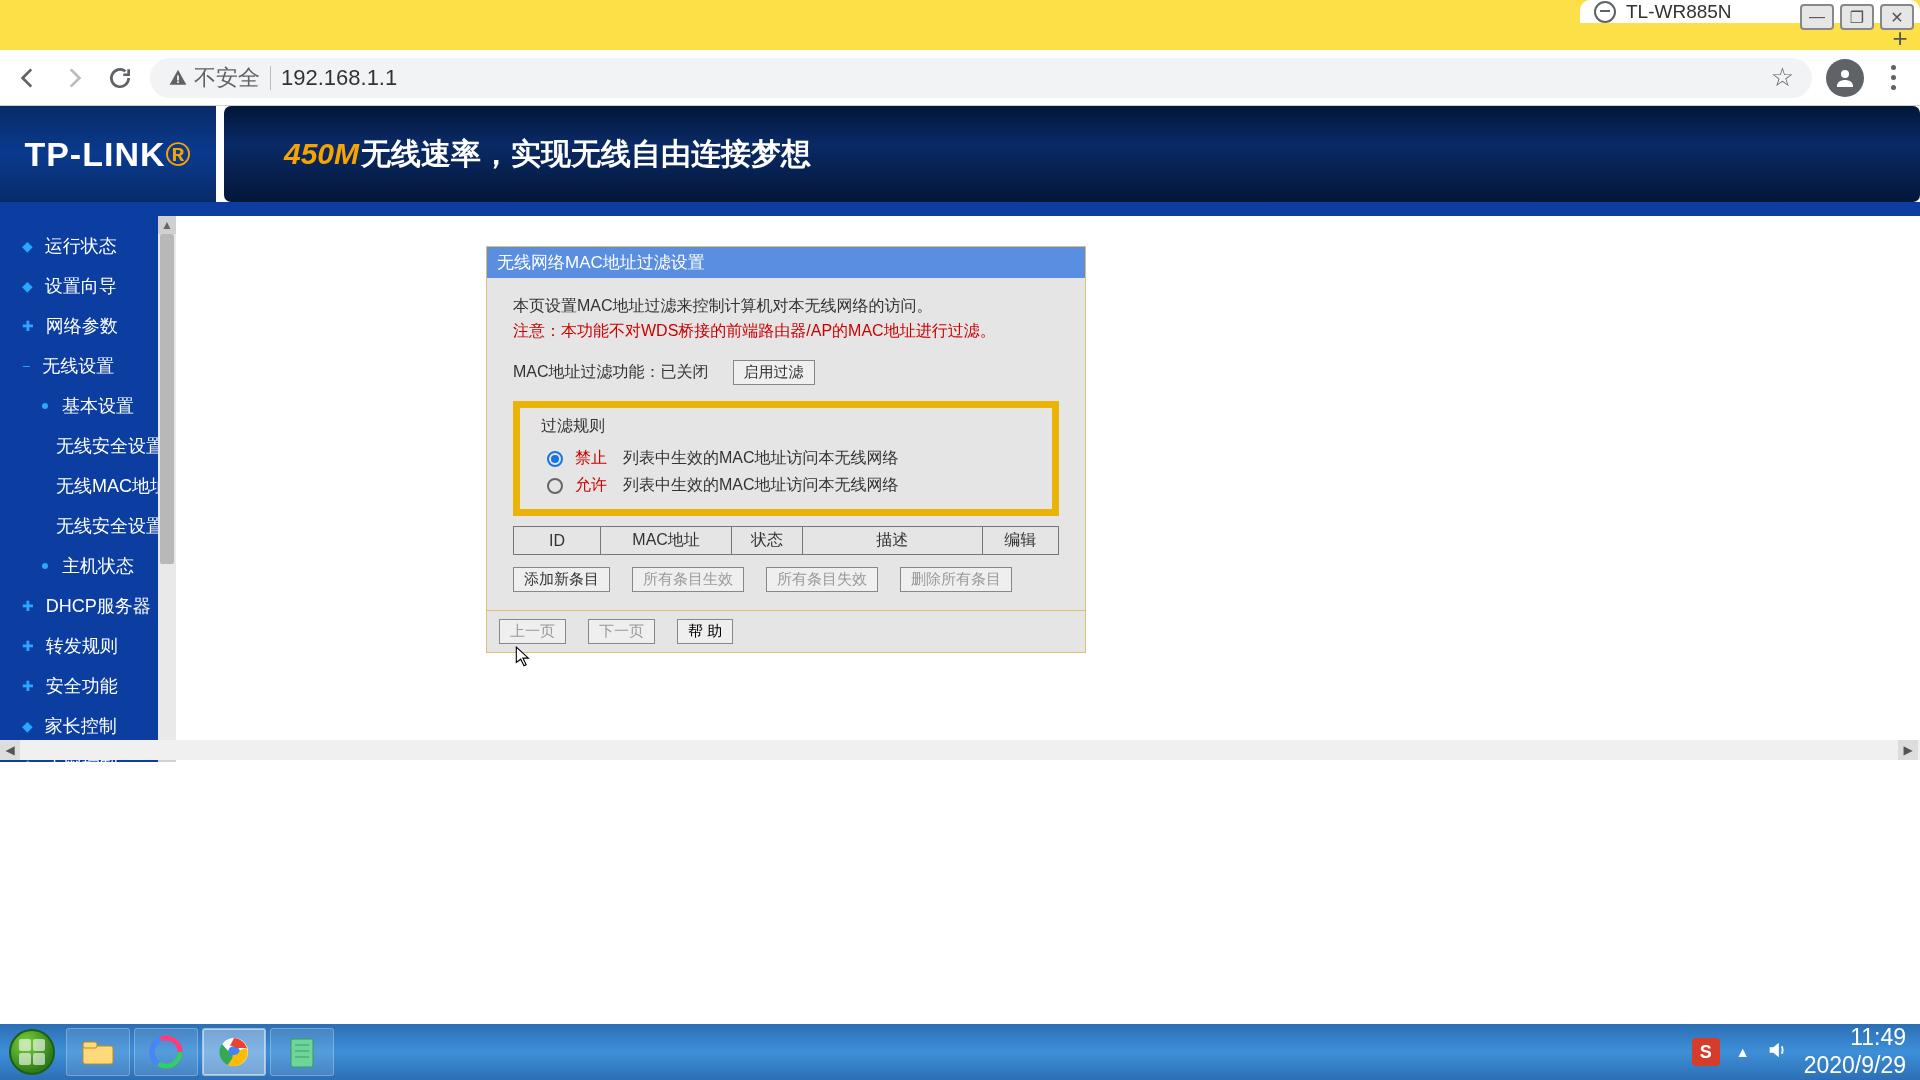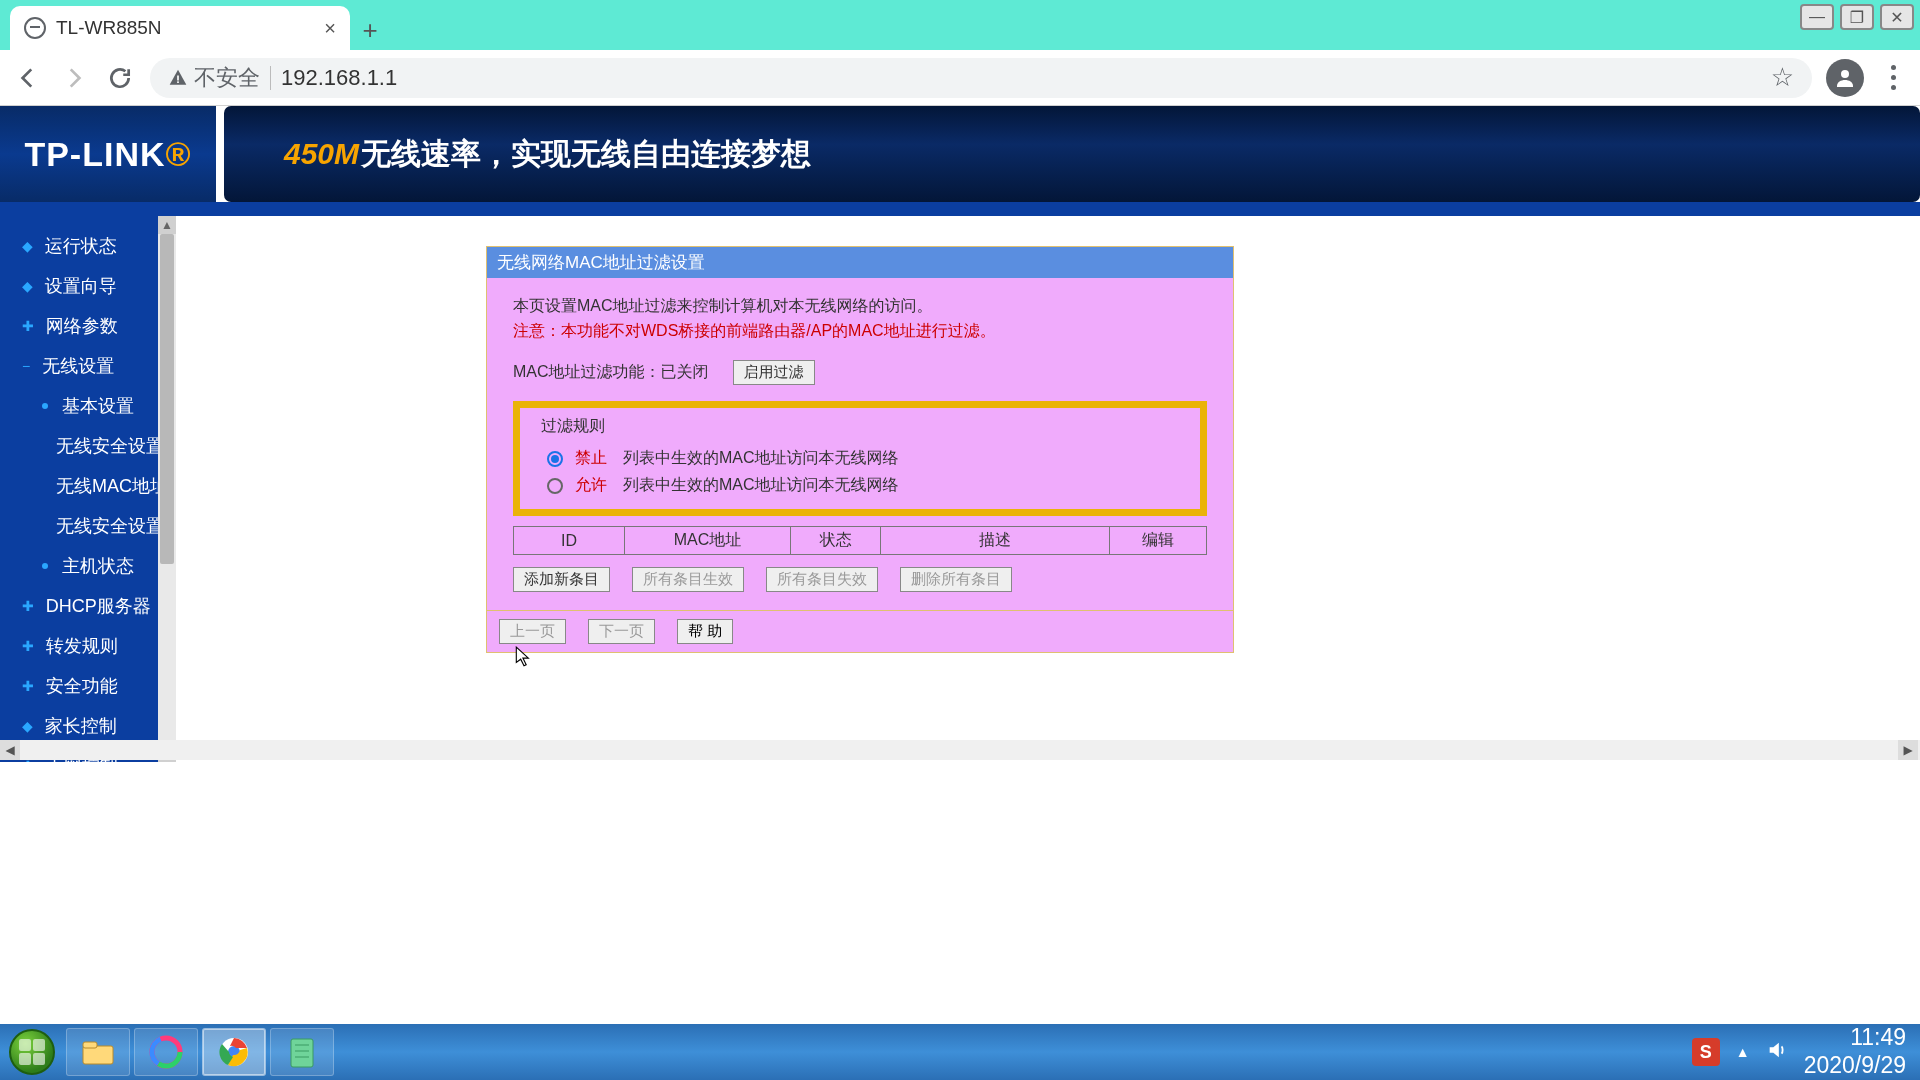--- a/index.html
+++ b/index.html
@@ -8,24 +8,25 @@
   height: 1080px;
   font-family: "Microsoft YaHei", Arial, sans-serif;
   background: #fff;
   overflow: hidden;
   position: relative;
 }
 
 
 .browser-tabs {
   height: 50px;
-  background: #5eead4;
+  background: #fde047;
   display: flex;
   align-items: flex-end;
   padding-left: 10px;
+  flex-direction: column;
 }
 .tab {
   background: #fff;
   height: 44px;
   width: 340px;
   border-radius: 10px 10px 0 0;
   display: flex;
   align-items: center;
   padding: 0 14px;
   gap: 10px;
@@ -128,23 +129,23 @@
   background:#e9e9e9;
 }
 .sidebar-scroll .up, .sidebar-scroll .down {
   height:18px; background:#d0d0d0; display:flex;align-items:center;justify-content:center; font-size:12px; color:#666;
 }
 .sidebar-scroll .thumb { position:absolute; left:2px; right:2px; top:18px; height:330px; background:#b8b8b8; border-radius:2px;}
 
 
 .content-area { flex:1; background:#fff; padding: 30px 0 0 310px; position:relative;}
 .panel {
-  width: 748px;
+  width: 600px;
   border: 1px solid #e0c070;
-  background: #f0abfc;
+  background: #e5e5e5;
 }
 .panel-title {
   background:#5a8ee0; color:#fff; font-size:17px;
   padding: 4px 10px;
 }
 .panel-body { padding: 18px 26px 14px 26px; font-size:16px; color:#333; }
 .desc { margin-bottom:4px; }
 .notice { color:#c00; margin-bottom:18px; }
 .status-row { display:flex; align-items:center; gap:24px; margin-bottom:16px;}
 .rule-box {

